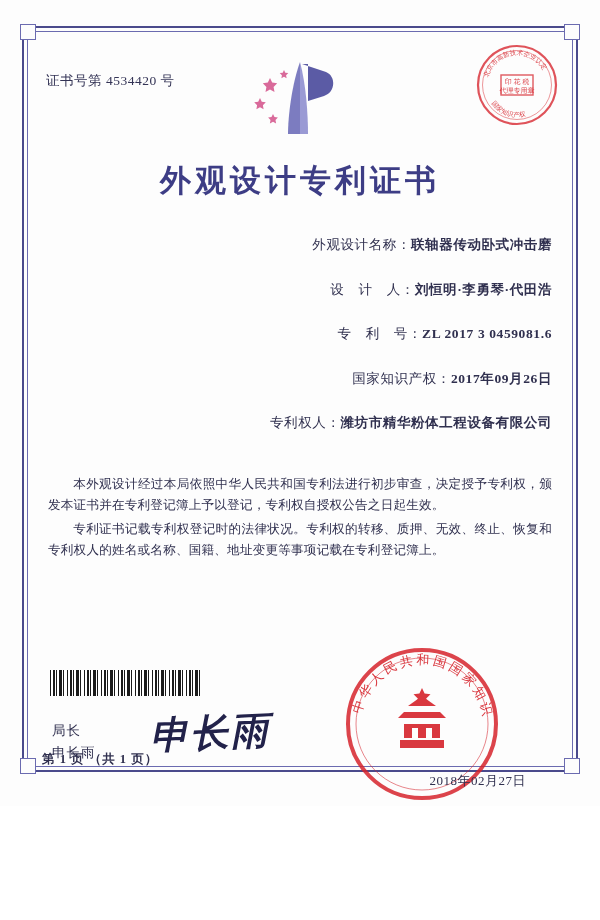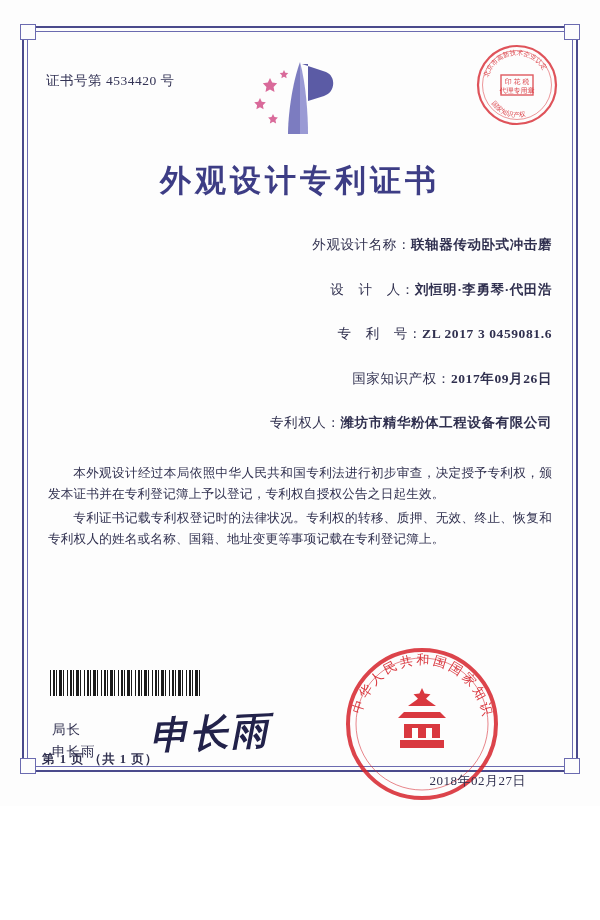--- a/index.html
+++ b/index.html
@@ -123,21 +123,21 @@
   .field .val {
     display: inline-block;
     font-weight: bold;
     letter-spacing: 0.6px;
   }
 
   .paras {
     position: absolute;
     left: 6px;
     right: 6px;
-    top: 415px;
+    top: 426px;
     font-size: 12.6px;
     line-height: 21px;
     color: #30304f;
     text-align: justify;
   }
   .para {
     text-indent: 2em;
     margin-bottom: 3px;
     letter-spacing: 0.2px;
   }
@@ -159,21 +159,20 @@
   }
 
   .signer {
     position: absolute;
     left: 10px;
     top: 672px;
     font-size: 13.5px;
     line-height: 22px;
     color: #30304f;
     letter-spacing: 1px;
-    font-family: Liberation Mono, monospace;
   }
   .signature {
     position: absolute;
     left: 108px;
     top: 660px;
     font-size: 38px;
     color: #22224a;
     font-family: "Liberation Serif", serif;
     font-style: italic;
     font-weight: bold;

